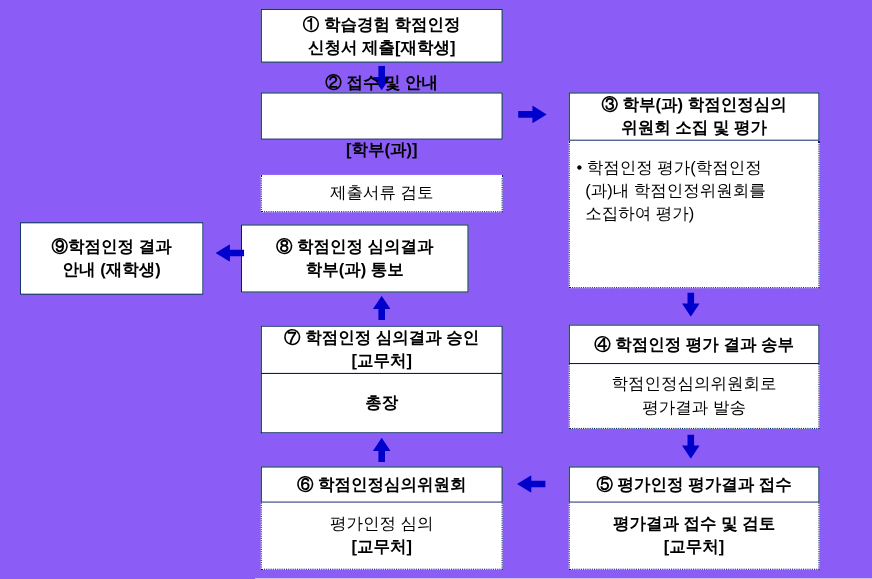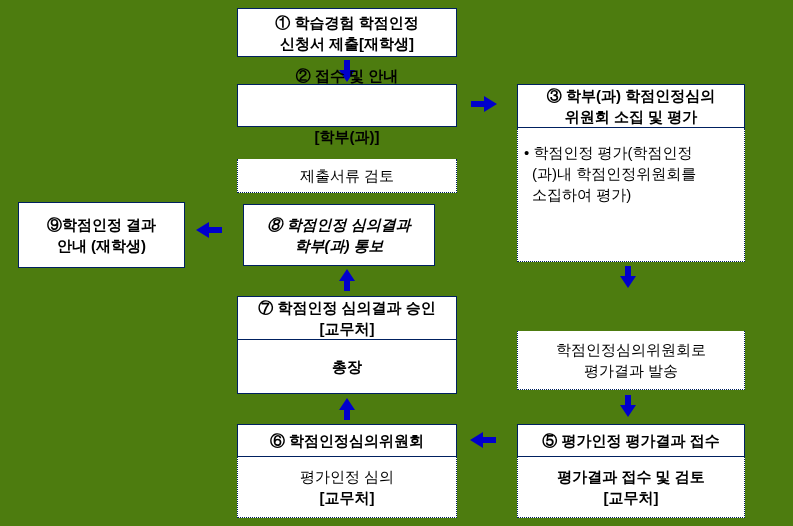--- a/index.html
+++ b/index.html
@@ -1,18 +1,18 @@
 <!DOCTYPE html>
 <html><head>
 <meta charset="utf-8">
 <style>
   * { margin:0; padding:0; box-sizing:border-box; }
   html,body { background:#ffffff; }
   body { font-family:"Liberation Sans", sans-serif; color:#000; }
-  .canvas { position:relative; width:793px; height:526px; background:#4d7c0f; overflow:hidden; }
+  .canvas { position:relative; width:793px; height:526px; background:#8b5cf6; overflow:hidden; }
 
   .box {
     position:absolute; background:#fff; border:1px solid #002060;
     display:flex; flex-direction:column; align-items:center; justify-content:center;
     text-align:center; font-size:15px; line-height:21px;
   }
   .dotted { border:1px dotted #002060; border-top:none; }
   .subsolid { border:1px solid #002060; border-top:none; }
   .b { font-weight:bold; }
   .leftalign { align-items:flex-start; justify-content:flex-start; text-align:left; padding:14px 8px 0 14px; }
@@ -26,21 +26,21 @@
   #s3h { left:517px; top:84px;  width:228px; height:44px;  }
   #s3b { left:517px; top:128px; width:228px; height:134px; }
   #s4h { left:517px; top:295px; width:228px; height:36px;  }
   #s4b { left:517px; top:331px; width:228px; height:59px;  }
   #s5h { left:517px; top:424px; width:228px; height:33px;  }
   #s5b { left:517px; top:457px; width:228px; height:61px;  }
   #s6h { left:237px; top:424px; width:220px; height:33px;  }
   #s6b { left:237px; top:457px; width:220px; height:61px;  }
   #s7h { left:237px; top:296px; width:220px; height:44px;  }
   #s7b { left:237px; top:340px; width:220px; height:54px;  }
-  #s8  { left:243px; top:204px; width:192px; height:62px;font-style:italic;  }
+  #s8  { left:219px; top:204px; width:207px; height:62px;  }
   #s9  { left:18px;  top:202px; width:167px; height:66px;  }
 
   
   #a1 { left:339px; top:60px;  }
   #a2 { left:471px; top:96px;  }
   #a3 { left:620px; top:266px; }
   #a4 { left:620px; top:395px; }
   #a5 { left:470px; top:432px; }
   #a6 { left:339px; top:398px; }
   #a7 { left:339px; top:269px; }
@@ -79,20 +79,23 @@
   <div class="box dotted leftalign" id="s3b">
     <div class="hang">• 학점인정 평가(학점인정</div>
     <div>(과)내 학점인정위원회를</div>
     <div>소집하여 평가)</div>
   </div>
 
   <svg class="arrow" id="a3" width="16" height="22">
     <polygon points="5,0 11,0 11,10 16,10 8,22 0,10 5,10" fill="#0000cc"></polygon>
   </svg>
 
+  <div class="box" id="s4h">
+    <div class="b">④ 학점인정 평가 결과 송부</div>
+  </div>
   <div class="box dotted" id="s4b">
     <div>학점인정심의위원회로</div>
     <div>평가결과 발송</div>
   </div>
 
   <svg class="arrow" id="a4" width="16" height="22">
     <polygon points="5,0 11,0 11,10 16,10 8,22 0,10 5,10" fill="#0000cc"></polygon>
   </svg>
 
   <div class="box" id="s5h">

